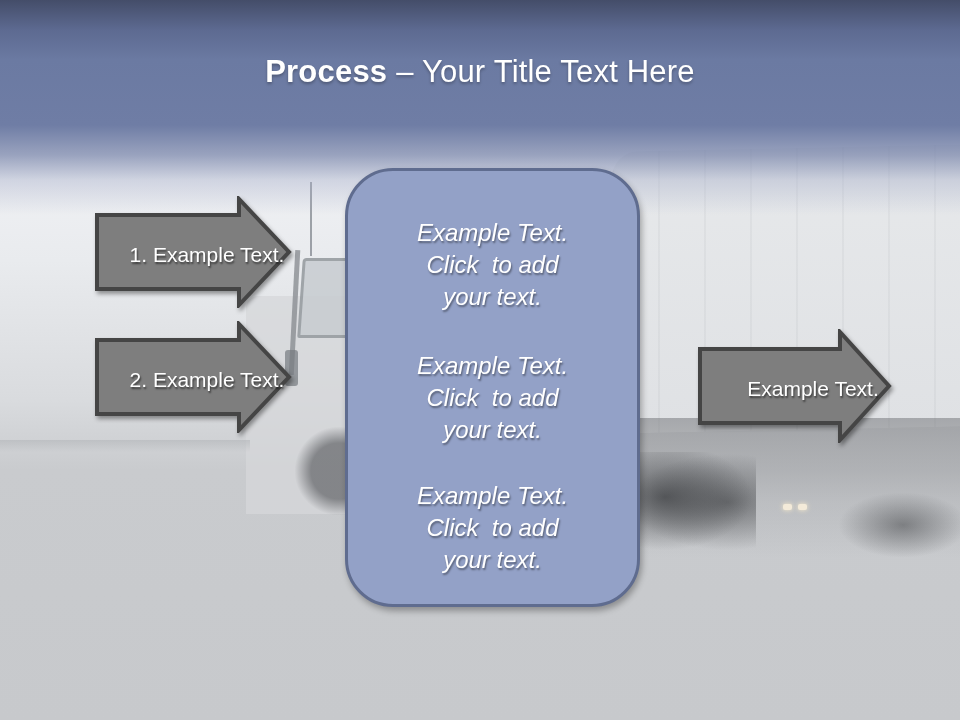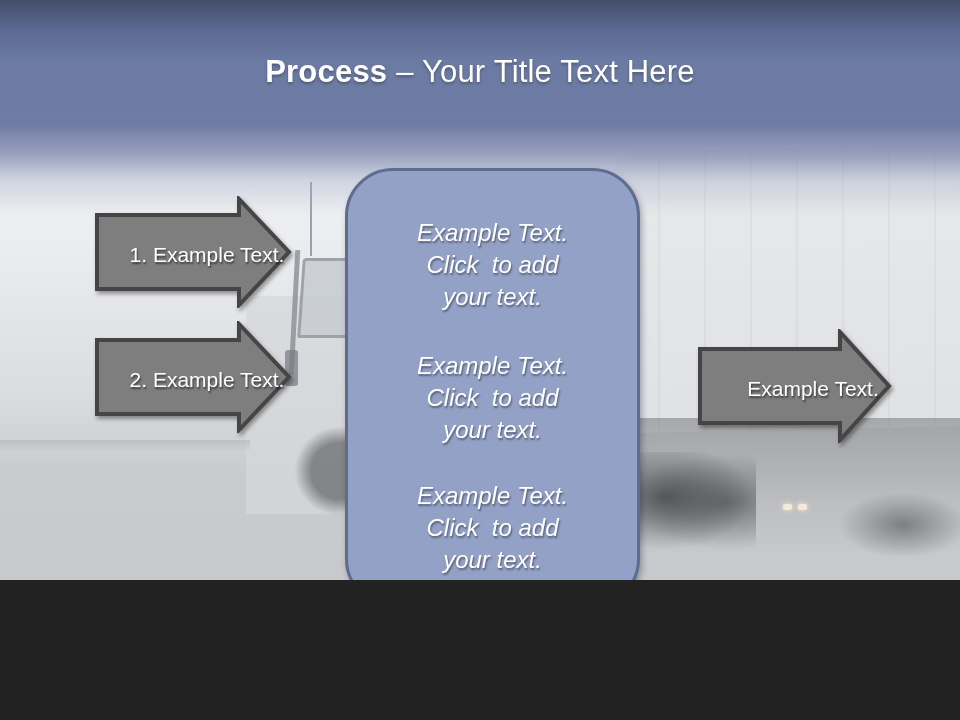--- a/index.html
+++ b/index.html
@@ -1,17 +1,17 @@
 <!DOCTYPE html>
 <html><head>
 <meta charset="utf-8">
 <style>
   html,body{margin:0;padding:0;background:#222;}
   .slide{
-    position:relative;width:960px;height:580px;overflow:hidden;
+    position:relative;width:960px;height:720px;overflow:hidden;
     font-family:"Liberation Sans","DejaVu Sans",sans-serif;
     background:linear-gradient(180deg,#f2f3f6 140px,#e9ebee 260px,#d9dbde 400px,#c9cbce 470px,#c7c9cc 100%);
   }
   
   .bg-photo{position:absolute;inset:0;z-index:1;}
   .trailer{
     position:absolute;left:612px;top:148px;width:360px;height:282px;
     background:
       repeating-linear-gradient(90deg,rgba(150,155,160,.10) 0 2px,rgba(0,0,0,0) 2px 46px),
       linear-gradient(180deg,#e7e9eb,#dfe1e4);

